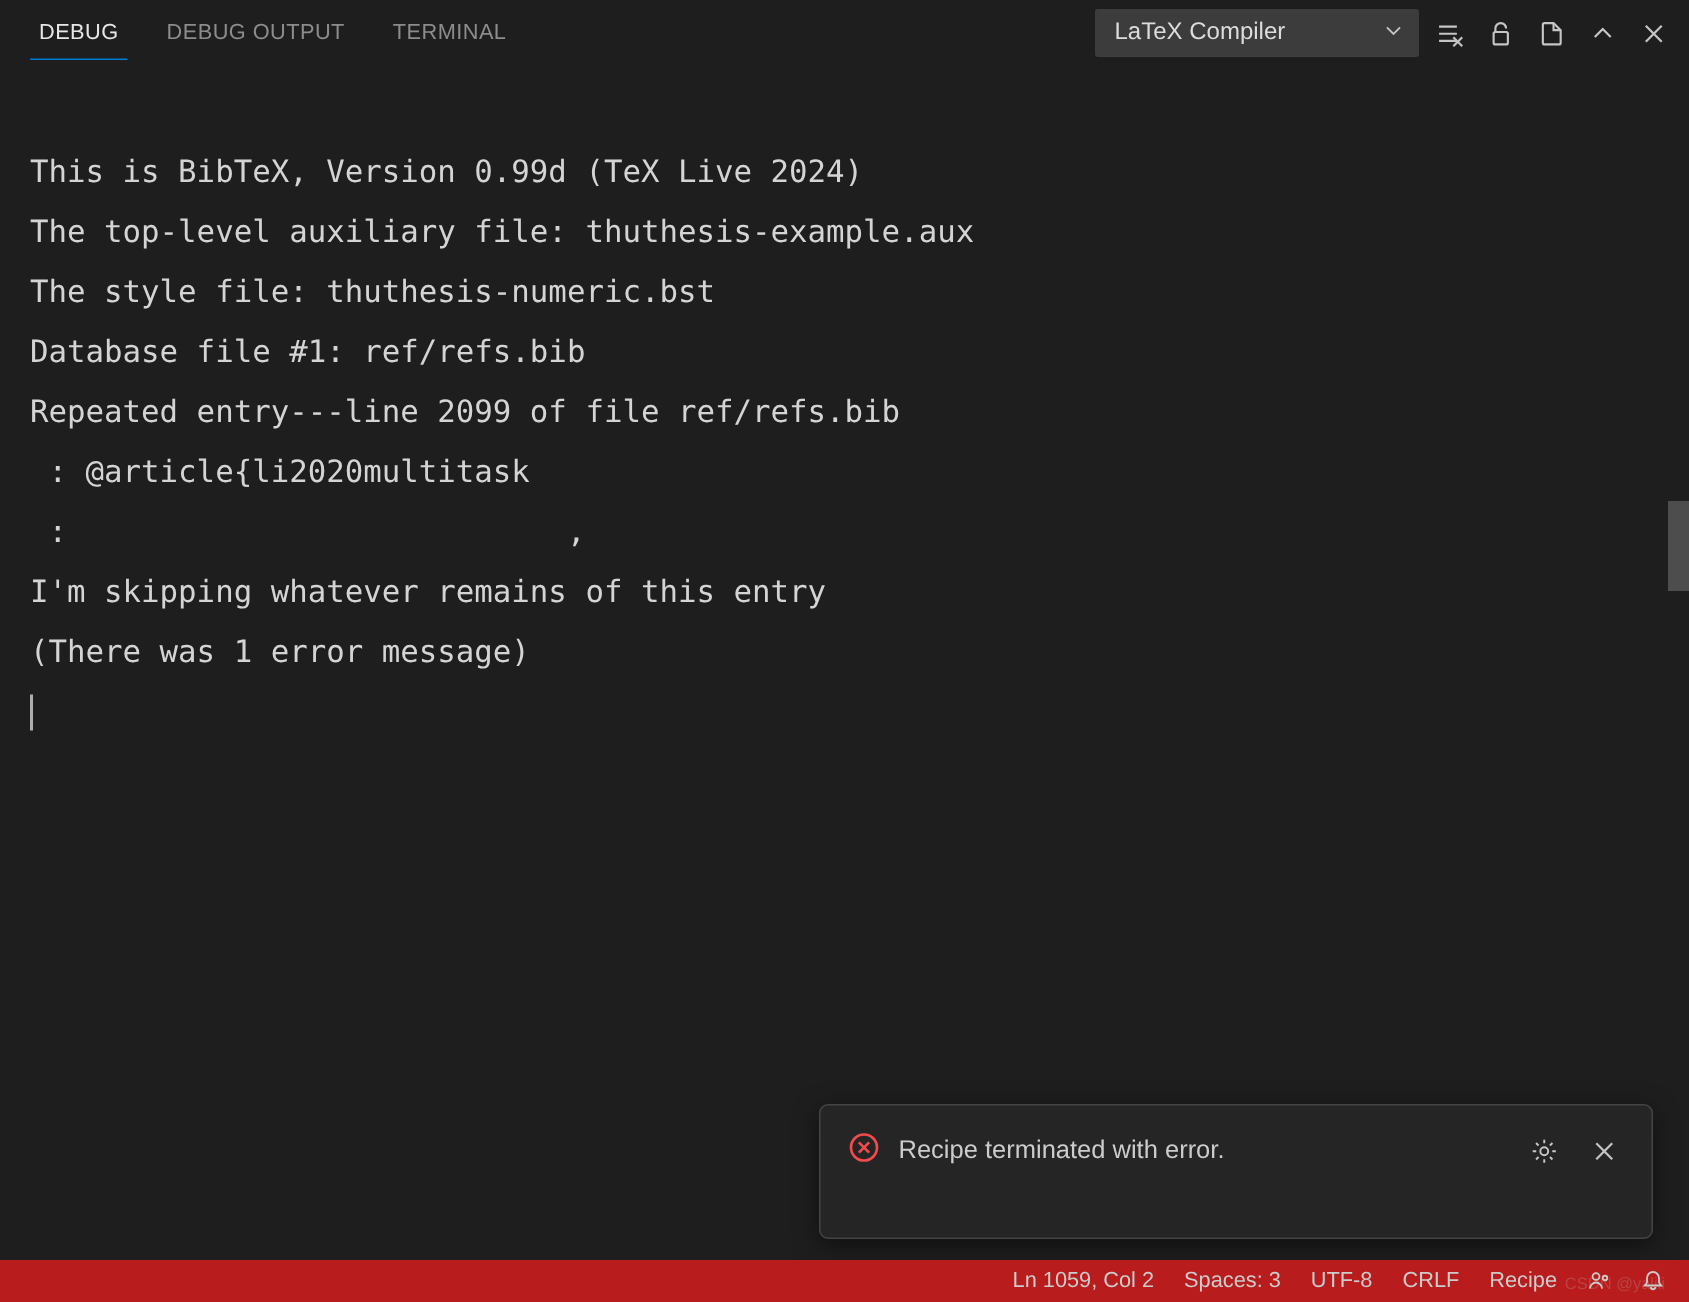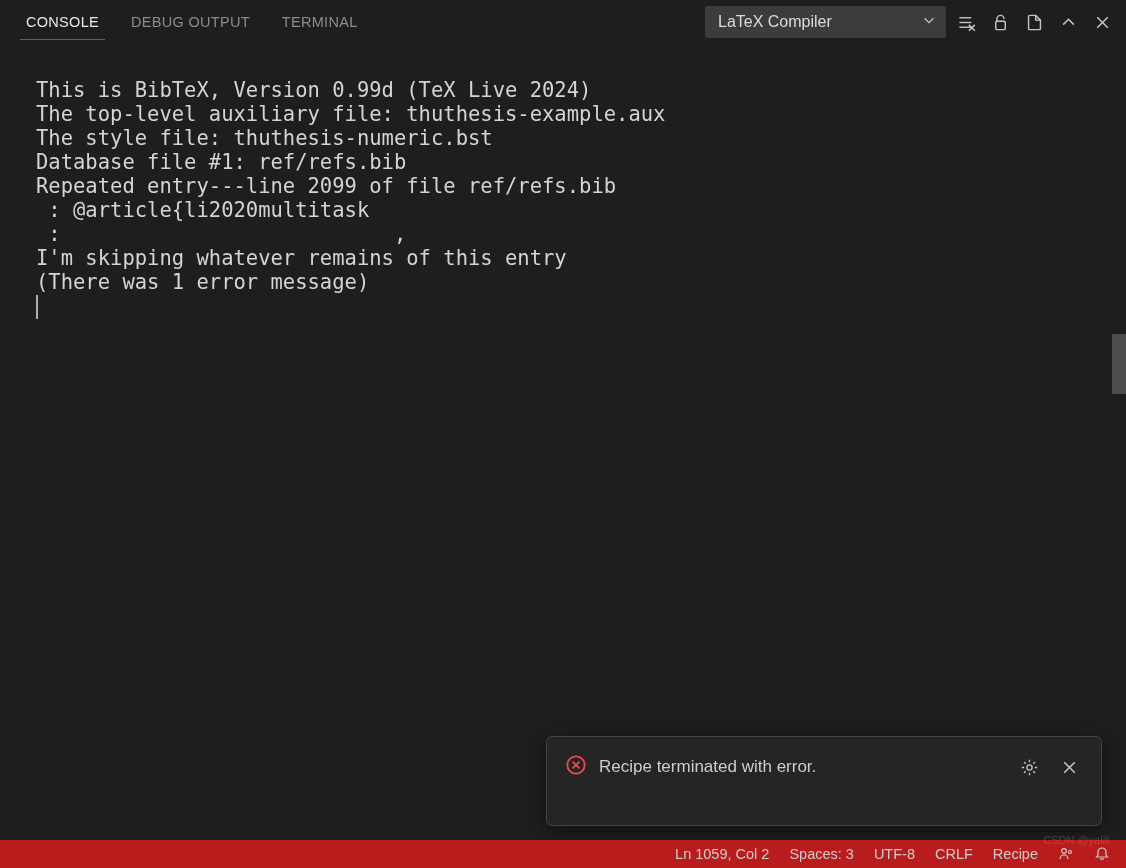--- a/index.html
+++ b/index.html
@@ -72,21 +72,21 @@
     .select-wrap {
       position: relative;
       display: flex;
       align-items: center;
     }
     .select {
       background: #3c3c3c;
       border: 1px solid #3c3c3c;
       color: #dcdcdc;
       height: 32px;
-      width: 241px;
+      width: 216px;
       font-size: 16px;
       padding: 4px 30px 4px 12px;
       border-radius: 2px;
       cursor: pointer;
       display: flex;
       align-items: center;
     }
     .select-chevron {
       position: absolute;
       right: 10px;
@@ -96,24 +96,24 @@
       width: 28px;
       height: 28px;
       display: flex;
       align-items: center;
       justify-content: center;
       cursor: pointer;
       color: #c5c5c5;
     }
     .icon-btn svg { display: block; }
     .output-body {
-      padding: 10px 20px 10px 36px;
+      padding: 10px 20px 10px 20px;
       font-family: "Consolas", "Menlo", monospace;
       font-size: 20.5px;
-      line-height: 24px;
+      line-height: 40px;
       color: #d4d4d4;
       white-space: pre;
       position: relative;
     }
     .cursor-line {
       display: inline-block;
       width: 2px;
       height: 24px;
       background: #aeafad;
       vertical-align: middle;
@@ -197,33 +197,33 @@
       position: absolute;
       right: 0;
       top: 290px;
       width: 14px;
       height: 60px;
       background: #4d4d4d;
     }
     .watermark {
       position: absolute;
       right: 16px;
-      bottom: 22px;
+      bottom: 6px;
       font-size: 11px;
       color: rgba(200,200,200,0.22);
       pointer-events: none;
     }
   </style>
 </head>
 <body>
 
 <div class="panel-header">
   <div class="tabs">
     <div class="tab active">
-      <span>CONSOLE</span>
+      <span>DEBUG</span>
     </div>
     <div class="tab">
       <span>DEBUG OUTPUT</span>
     </div>
     <div class="tab">
       <span>TERMINAL</span>
     </div>
   </div>
 
   <div class="panel-actions">

